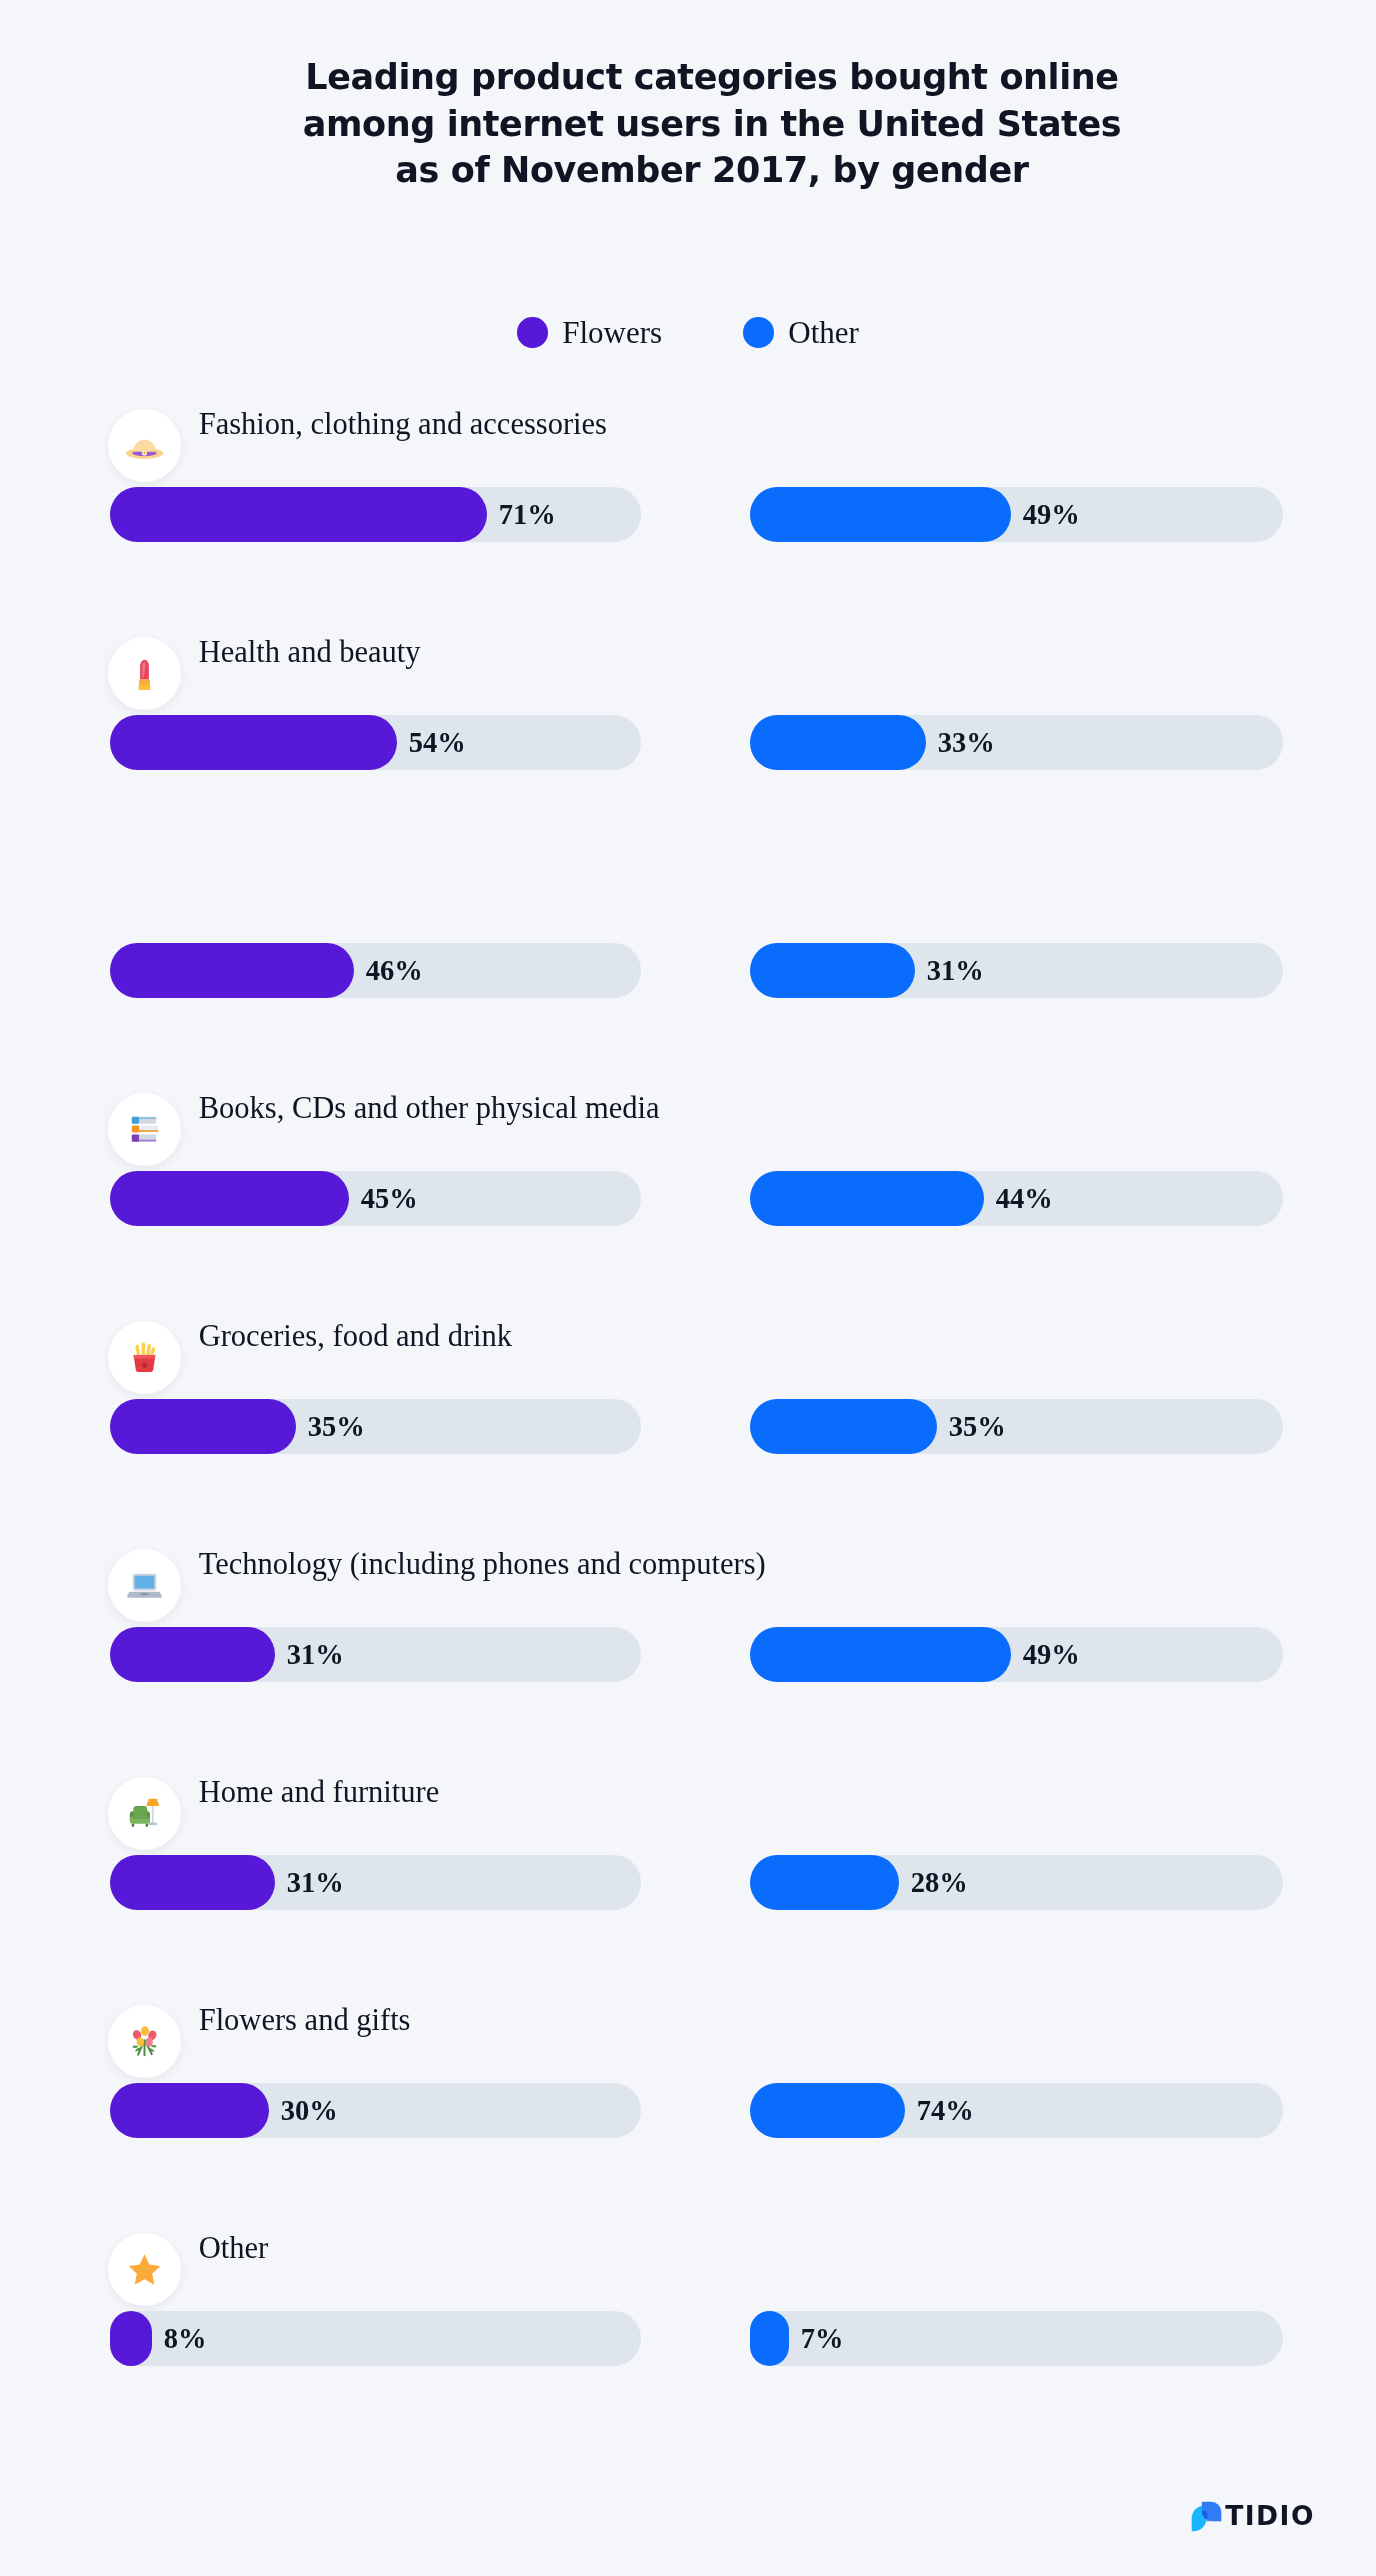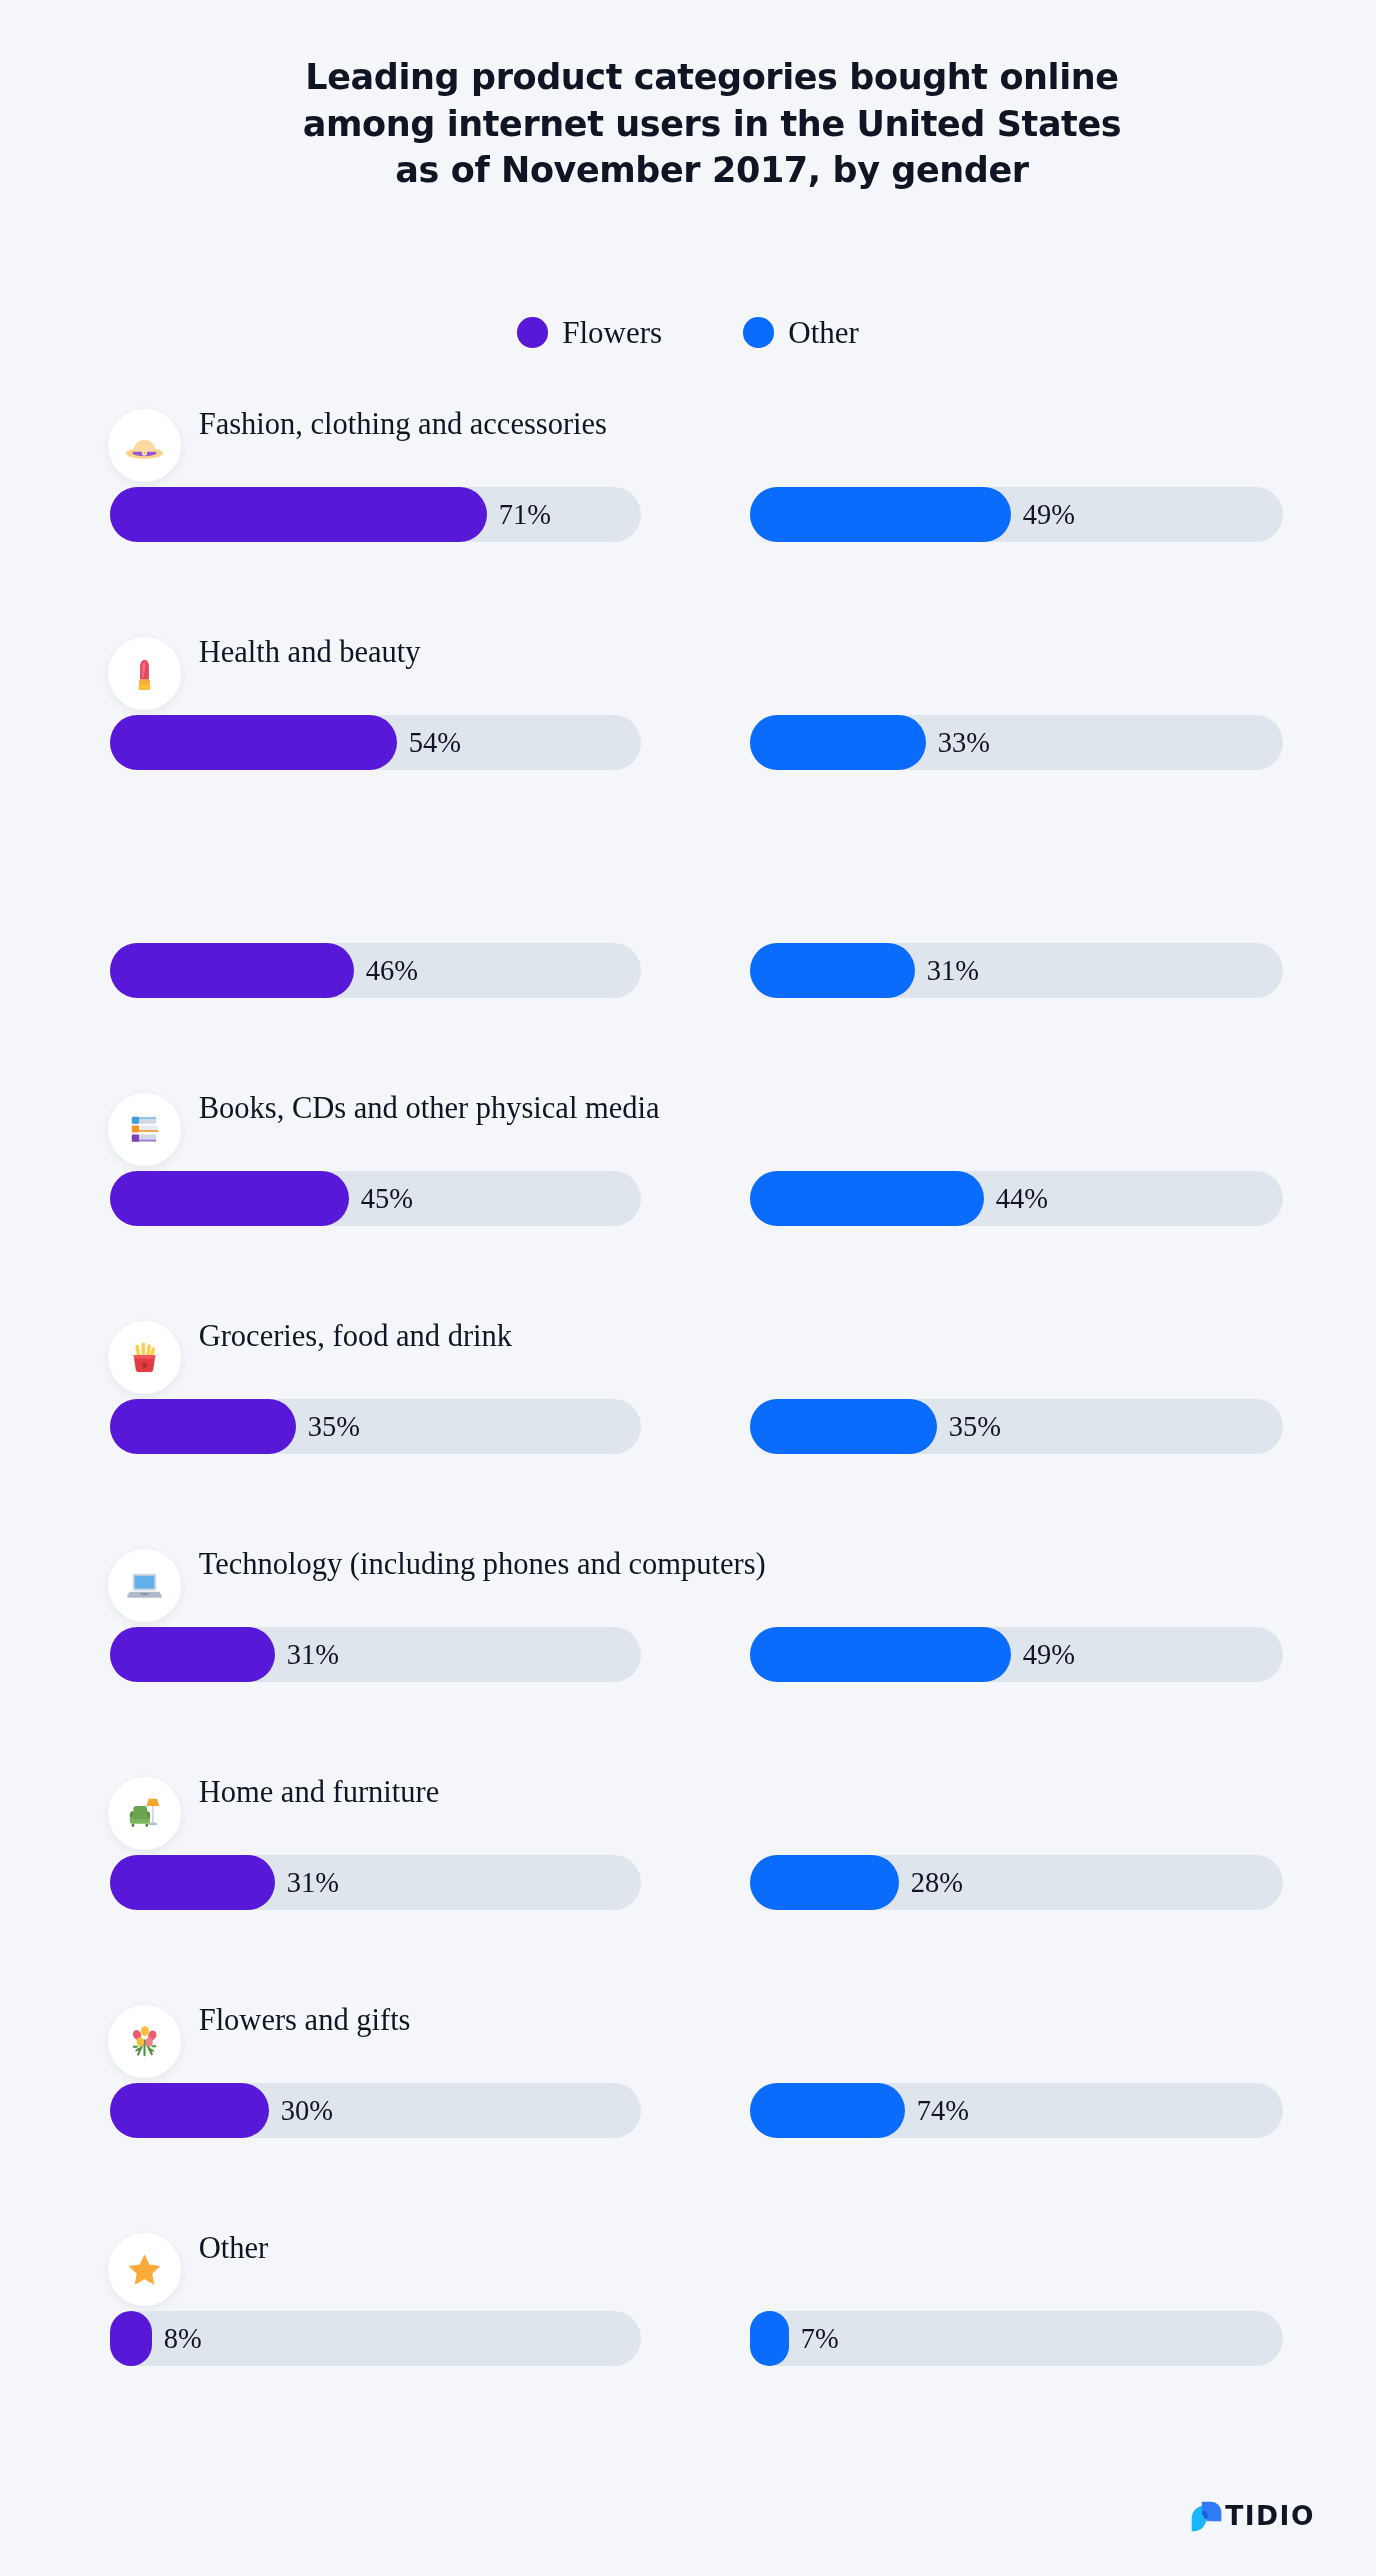--- a/index.html
+++ b/index.html
@@ -54,21 +54,21 @@
     box-shadow:0 2.9px 9.8px rgba(26,40,80,0.07);
     display:flex;align-items:center;justify-content:center;
     flex:0 0 auto;
   }
   .badge svg{display:block;}
   .cat-label{
     font-family:"Liberation Serif",serif;
     font-size:30.5px;color:#101524;white-space:nowrap;line-height:1;
   }
 
-  .bars{position:absolute;left:0;top:94px;width:1376px;height:55px;}
+  .bars{position:absolute;left:0;top:94px;width:1376px;height:55px;font-weight:bold;}
   .track{
     position:absolute;top:0;height:55px;border-radius:27.5px;
     background:#dfe5ec;
   }
   .track.female{left:110px;width:531px;}
   .track.male{left:750px;width:533px;}
   .fill{
     position:absolute;left:0;top:0;height:55px;border-radius:27.5px;
   }
   .fill.female{background:#5718d8;}

